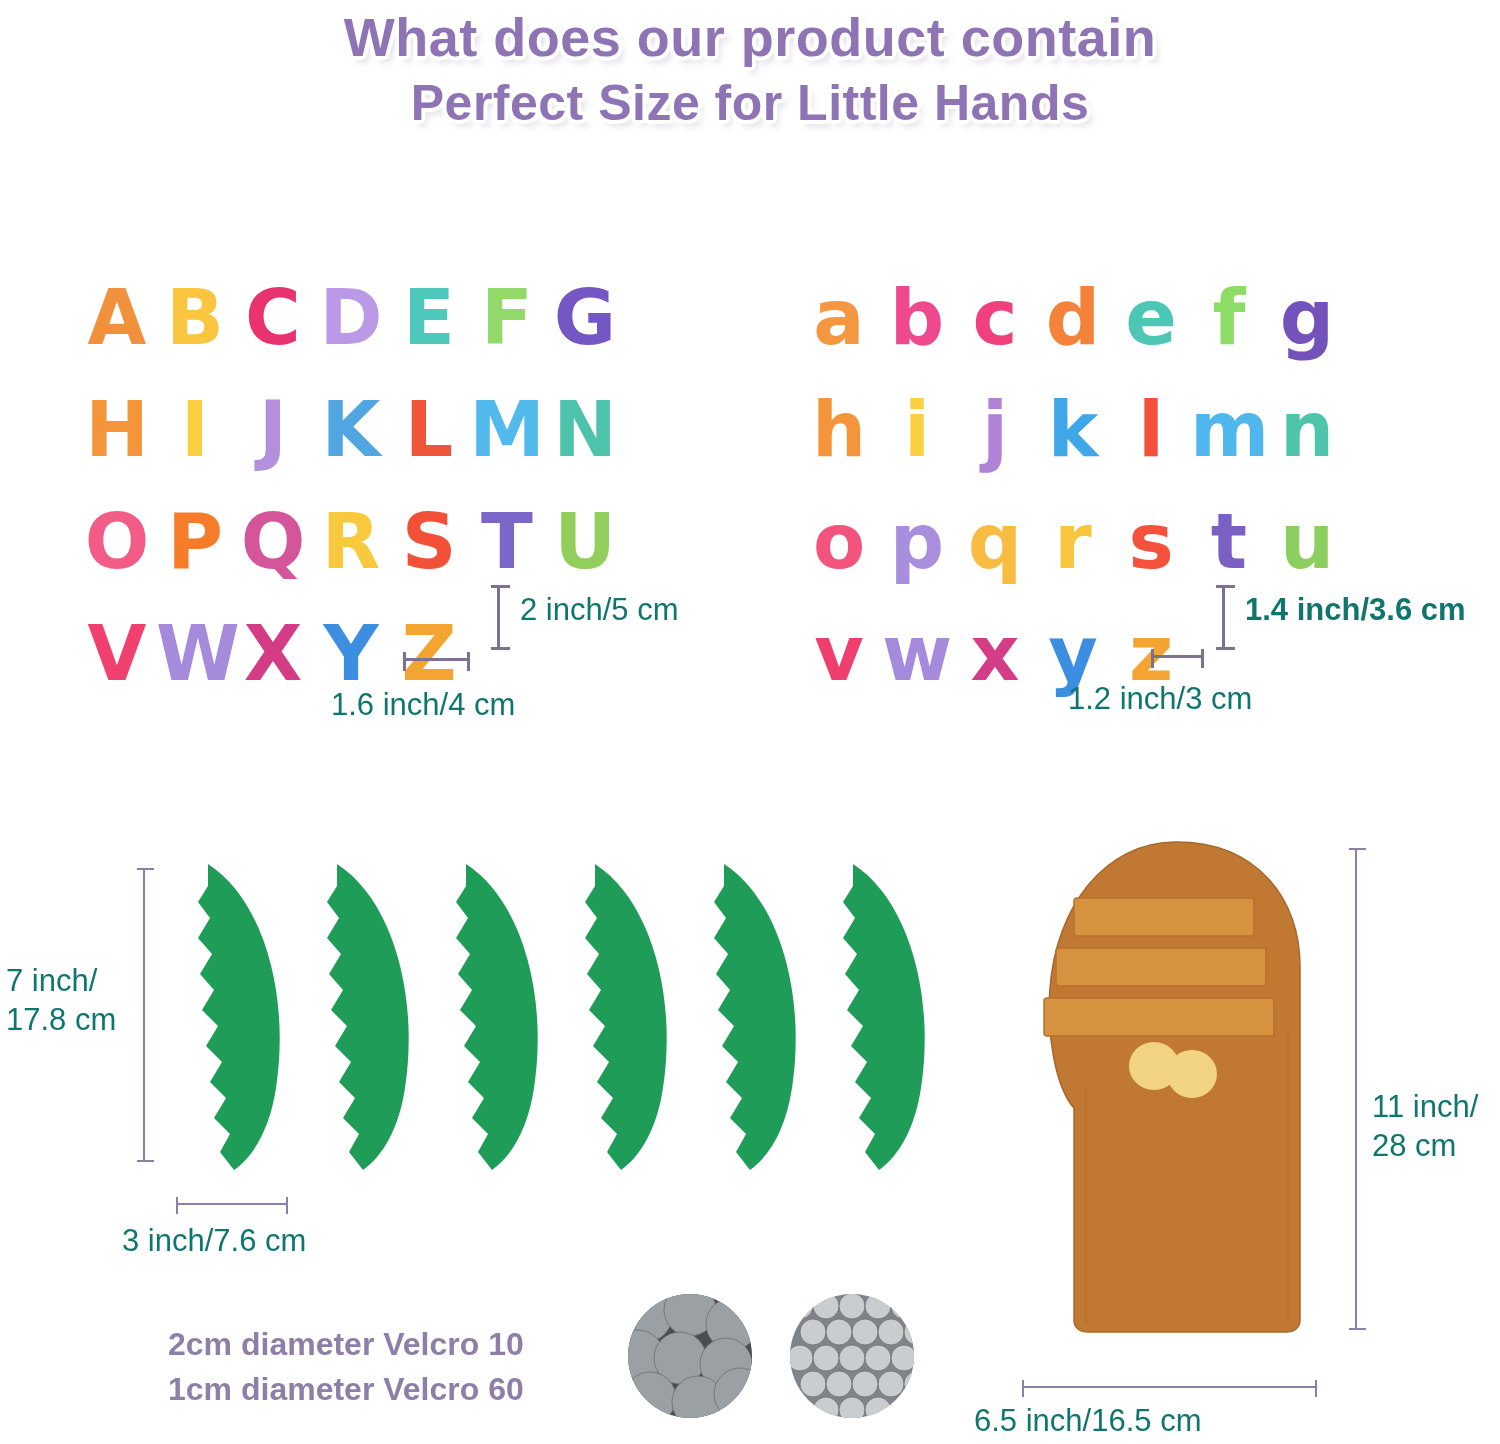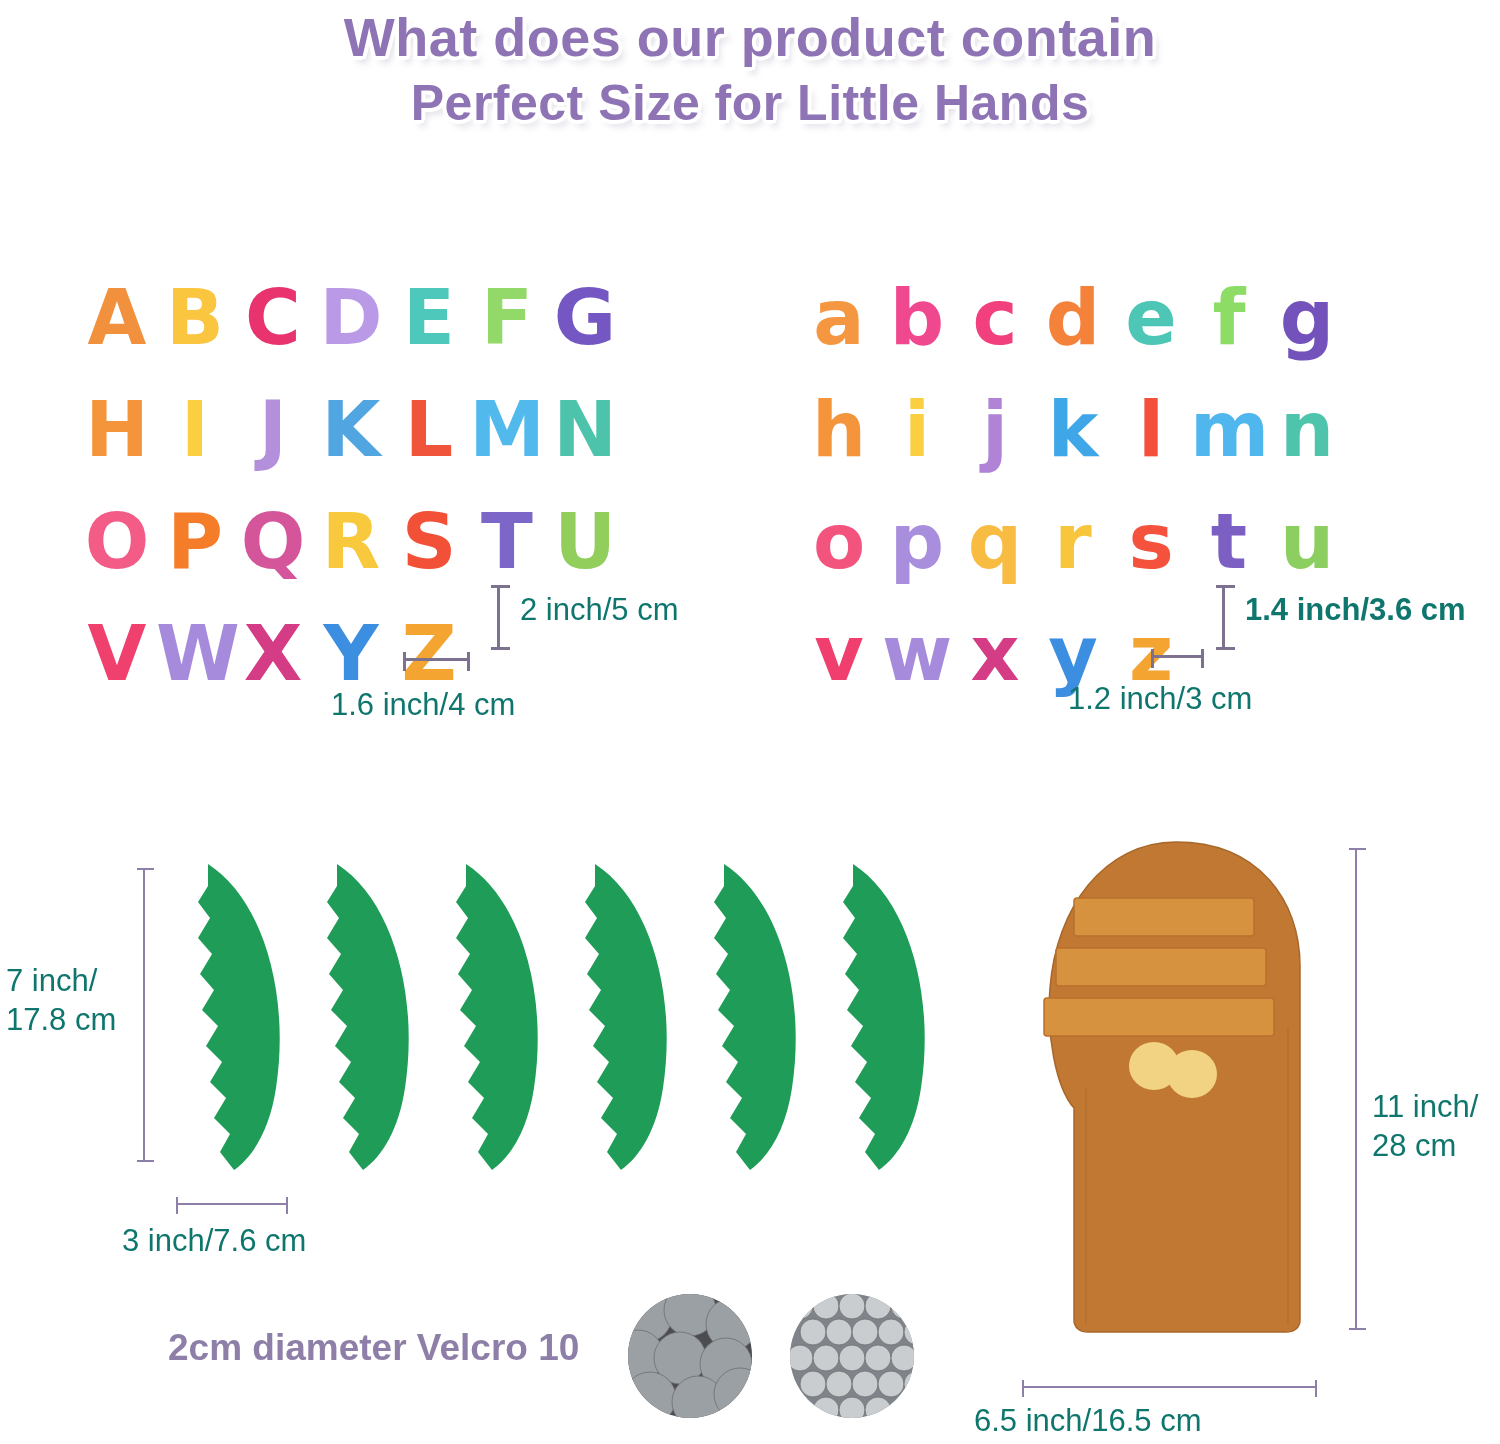--- a/index.html
+++ b/index.html
@@ -99,21 +99,21 @@
   
   #trunk-wrap { position: absolute; left: 1026px; top: 838px; width: 300px; height: 500px; }
 
   
   .velcro-photo { position: absolute; border-radius: 50%; overflow: hidden; }
   #velcro-dark  { left: 628px; top: 1294px; width: 124px; height: 124px; }
   #velcro-light { left: 790px; top: 1294px; width: 124px; height: 124px; }
 
   .velcro-note {
     position: absolute; left: 168px; top: 1322px;
-    color: #8E7FA8; font-size: 37px; font-weight: bold; line-height: 1.42;
+    color: #8E7FA8; font-size: 32px; font-weight: bold; line-height: 1.42;
     font-family: "Liberation Sans", sans-serif;
   }
 </style>
 </head>
 <body>
 
 <div id="page">
 
   <div class="title-block">
     <div class="title-line title-1">What does our product contain</div>
@@ -247,20 +247,21 @@
 
   <div class="rule-v" style="left:1355px; top:848px; height:482px;"></div>
   <div class="dim-text" style="left:1372px; top:1044px;margin-top:44px;">11 inch/
 28 cm</div>
 
   <div class="rule-h" style="left:1022px; top:1386px; width:295px;"></div>
   <div class="dim-text" style="left:974px; top:1402px;">6.5 inch/16.5 cm</div>
 
   <div class="velcro-note">
     <div>2cm diameter Velcro 10</div>
+    <div>1cm diameter Velcro 60</div>
   </div>
 
   <div class="velcro-photo" id="velcro-dark"><svg viewBox="0 0 124 124" width="124" height="124">
         <rect width="124" height="124" fill="#4a4c50"></rect>
         <circle cx="18" cy="22" r="26" fill="#9aa0a4" stroke="#6e6e6e" stroke-width="0.8"></circle>
         <circle cx="62" cy="16" r="26" fill="#9aa0a4" stroke="#6e6e6e" stroke-width="0.8"></circle>
         <circle cx="104" cy="30" r="26" fill="#9aa0a4" stroke="#6e6e6e" stroke-width="0.8"></circle>
         <circle cx="10" cy="62" r="26" fill="#9aa0a4" stroke="#6e6e6e" stroke-width="0.8"></circle>
         <circle cx="52" cy="64" r="26" fill="#9aa0a4" stroke="#6e6e6e" stroke-width="0.8"></circle>
         <circle cx="98" cy="70" r="26" fill="#9aa0a4" stroke="#6e6e6e" stroke-width="0.8"></circle>

